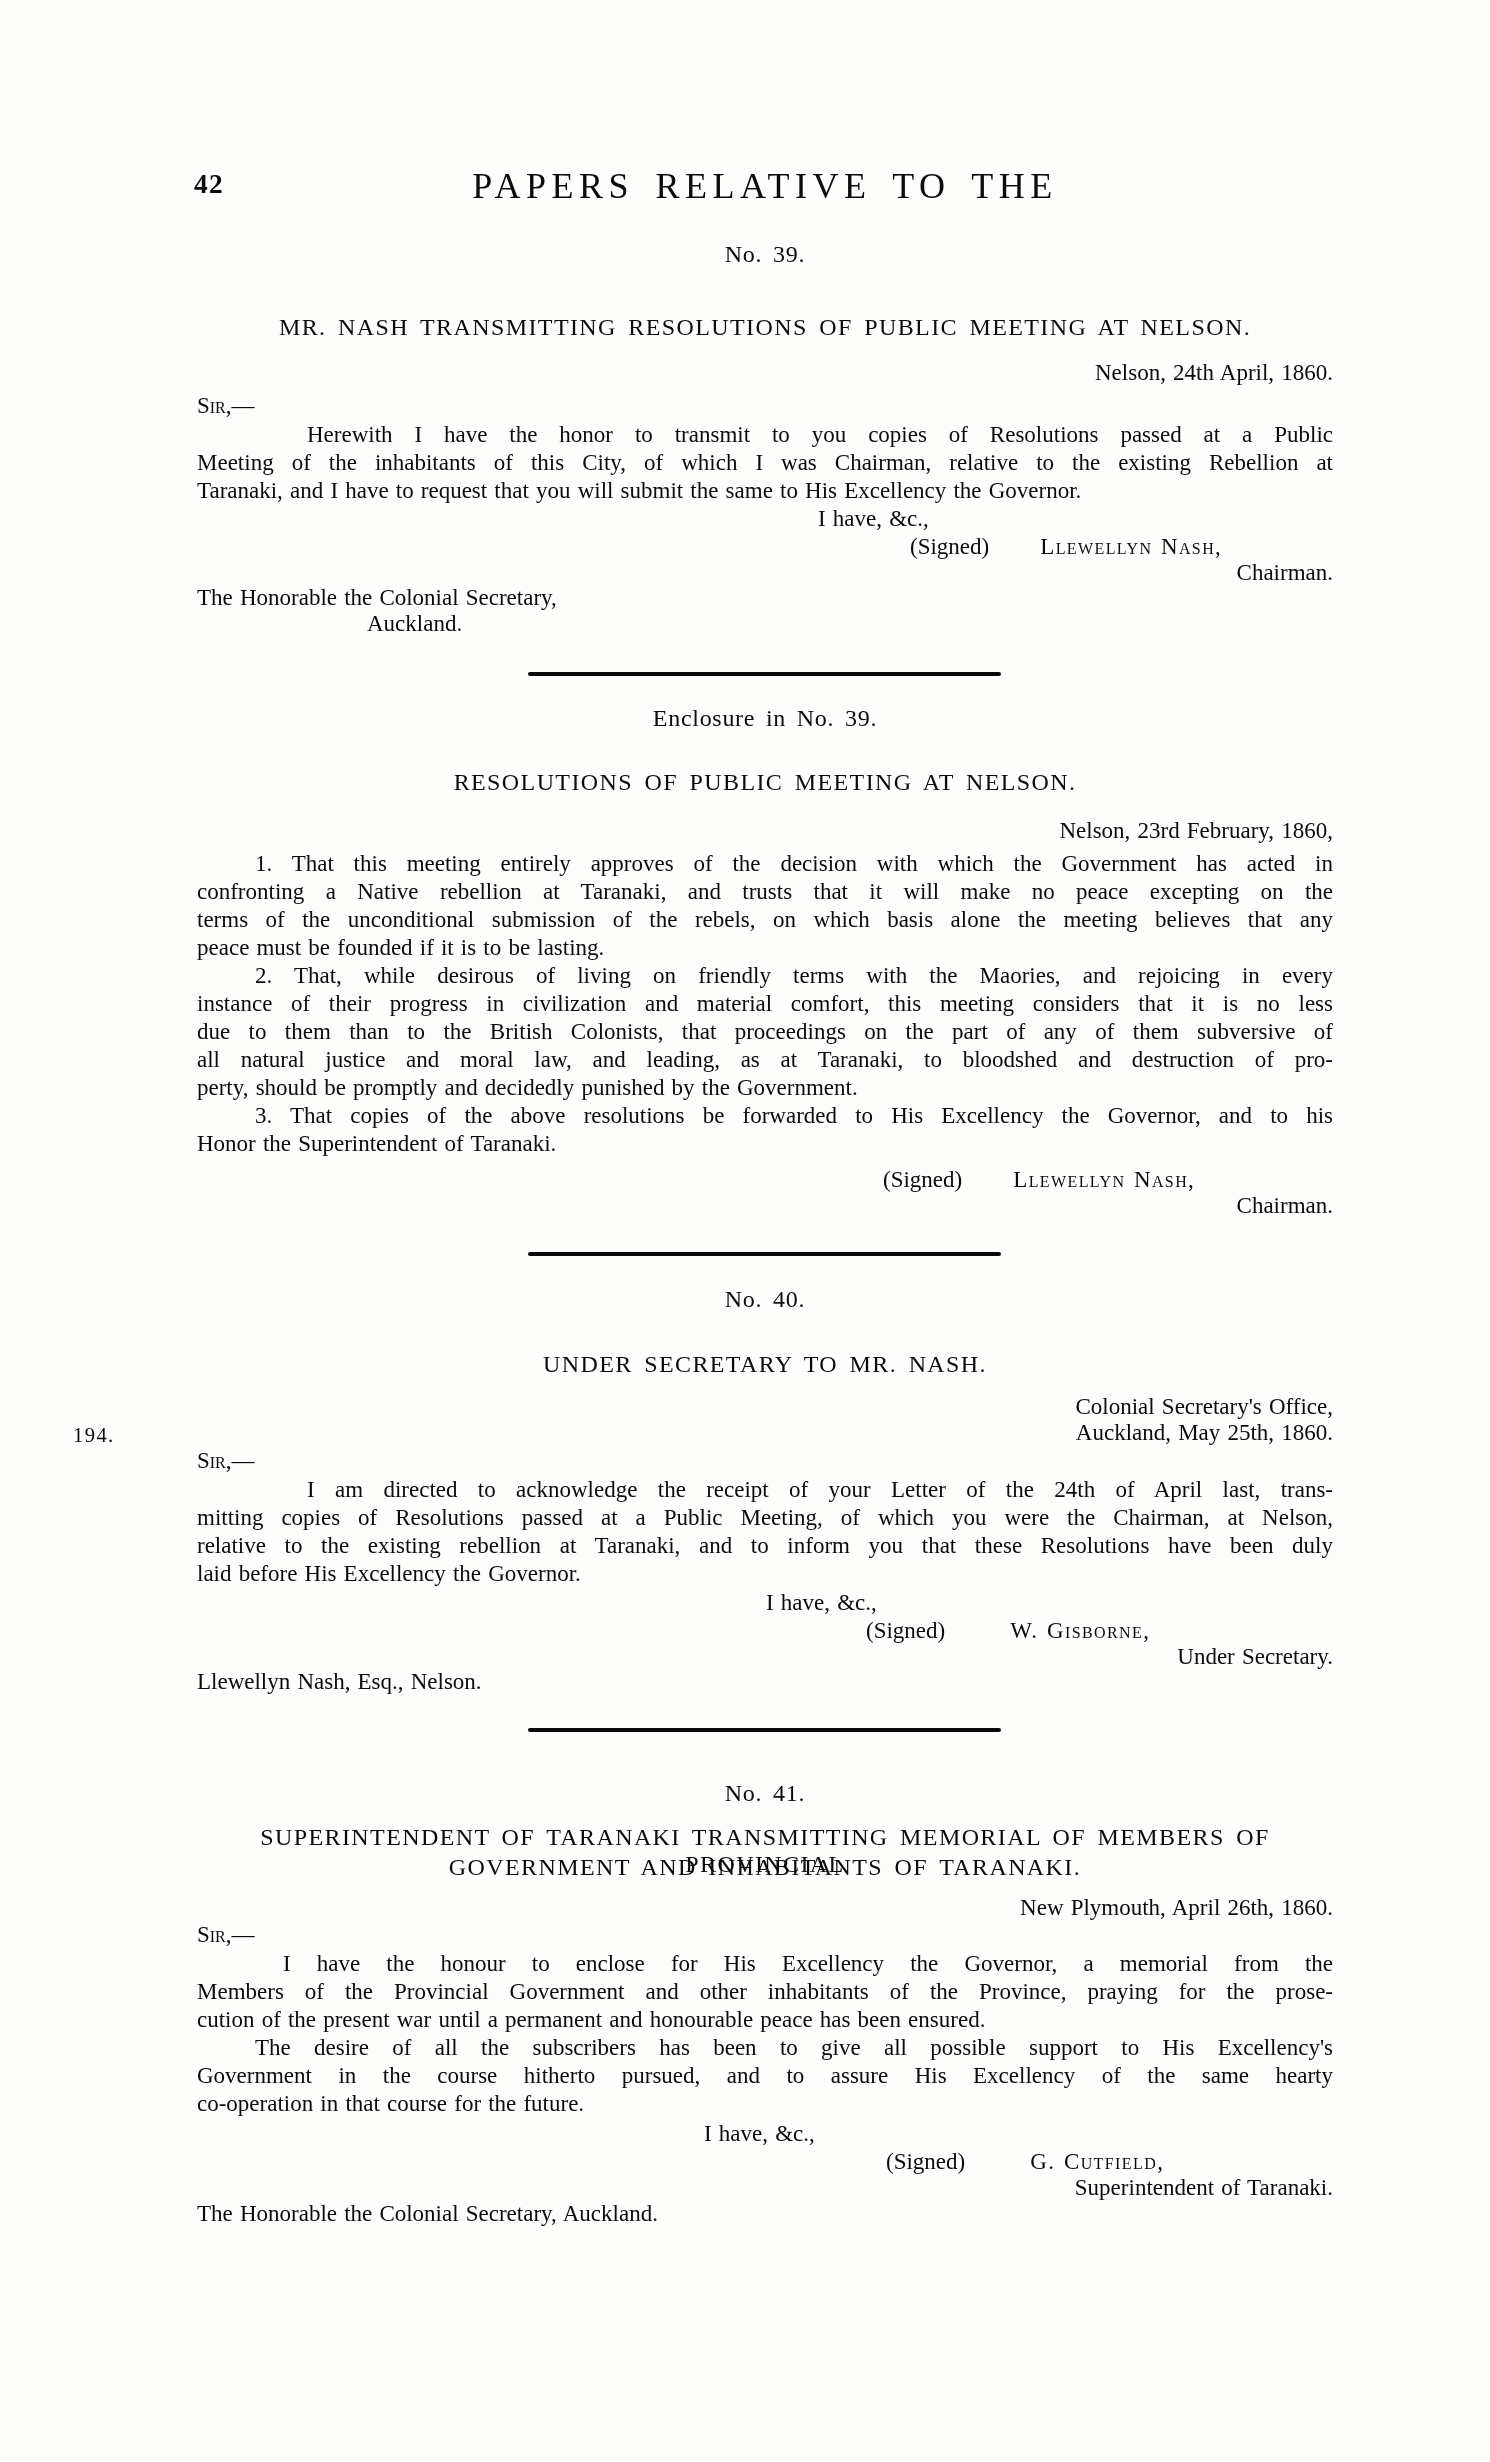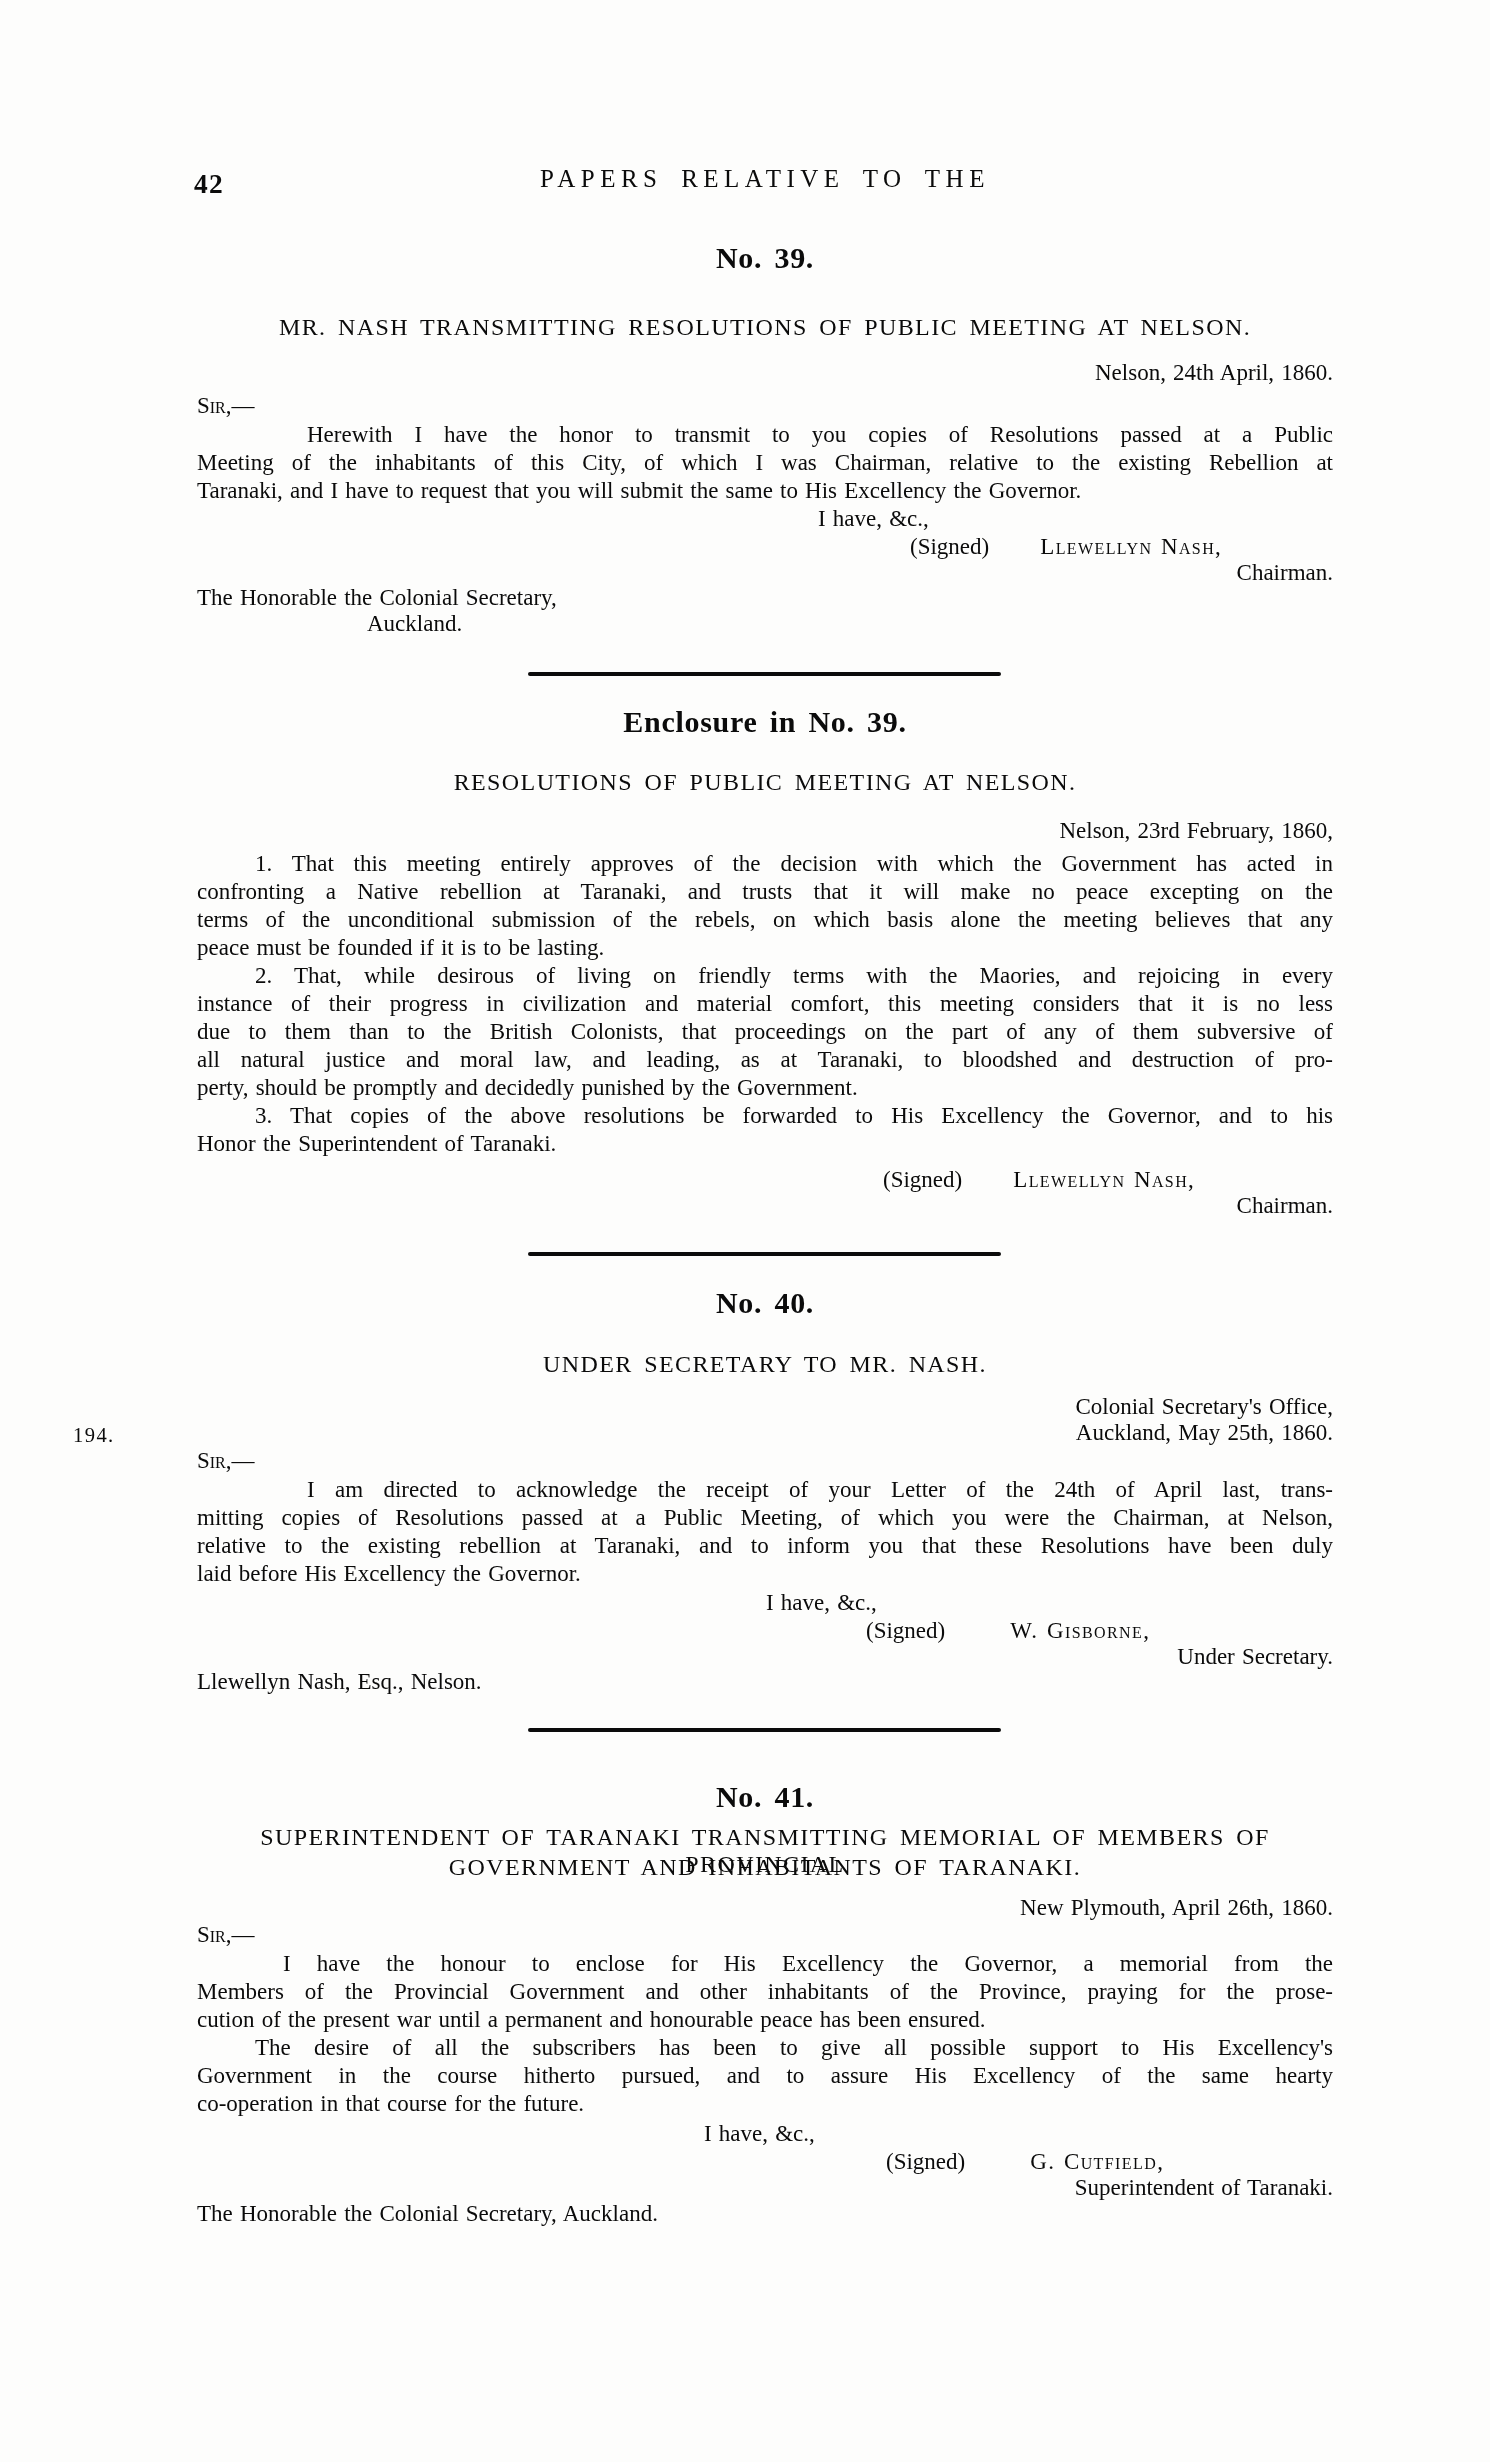--- a/index.html
+++ b/index.html
@@ -12,23 +12,23 @@
     font-family: "Liberation Serif", "DejaVu Serif", serif;
     overflow: hidden;
   }
   .abs { position: absolute; }
   .col { left: 197px; width: 1136px; }
   .body-text { font-size: 23px; line-height: 28px; word-spacing: 1.4px; }
   .centered { text-align: center; }
   .right { text-align: right; }
 
   .page-number { left: 194px; top: 169px; font-size: 27.4px; font-weight: bold; letter-spacing: 1.4px; }
-  .running-title { top: 165px; font-size: 25px; letter-spacing: 5.5px; word-spacing: 6.9px; }
-
-  .dispatch-title { font-size: 30px; letter-spacing: 0.7px; word-spacing: 4.1px; font-weight: bold; }
+  .running-title { top: 165px; font-size: 36px; letter-spacing: 5.5px; word-spacing: 6.9px; }
+
+  .dispatch-title { font-size: 24px; letter-spacing: 0.7px; word-spacing: 4.1px; }
   .subheading { font-size: 24px; letter-spacing: 1.4px; word-spacing: 4.1px; }
 
   .t-no39 { top: 241px; }
   .sh-no39 { top: 314px; }
   .dl-no39 { top: 359px; }
   .sal-no39 { top: 392px; }
   .body-no39 { top: 421px; }
   .val-no39 { top: 505px; }
   .sig-no39 { top: 533px; }
   .role-no39 { top: 559px; }

